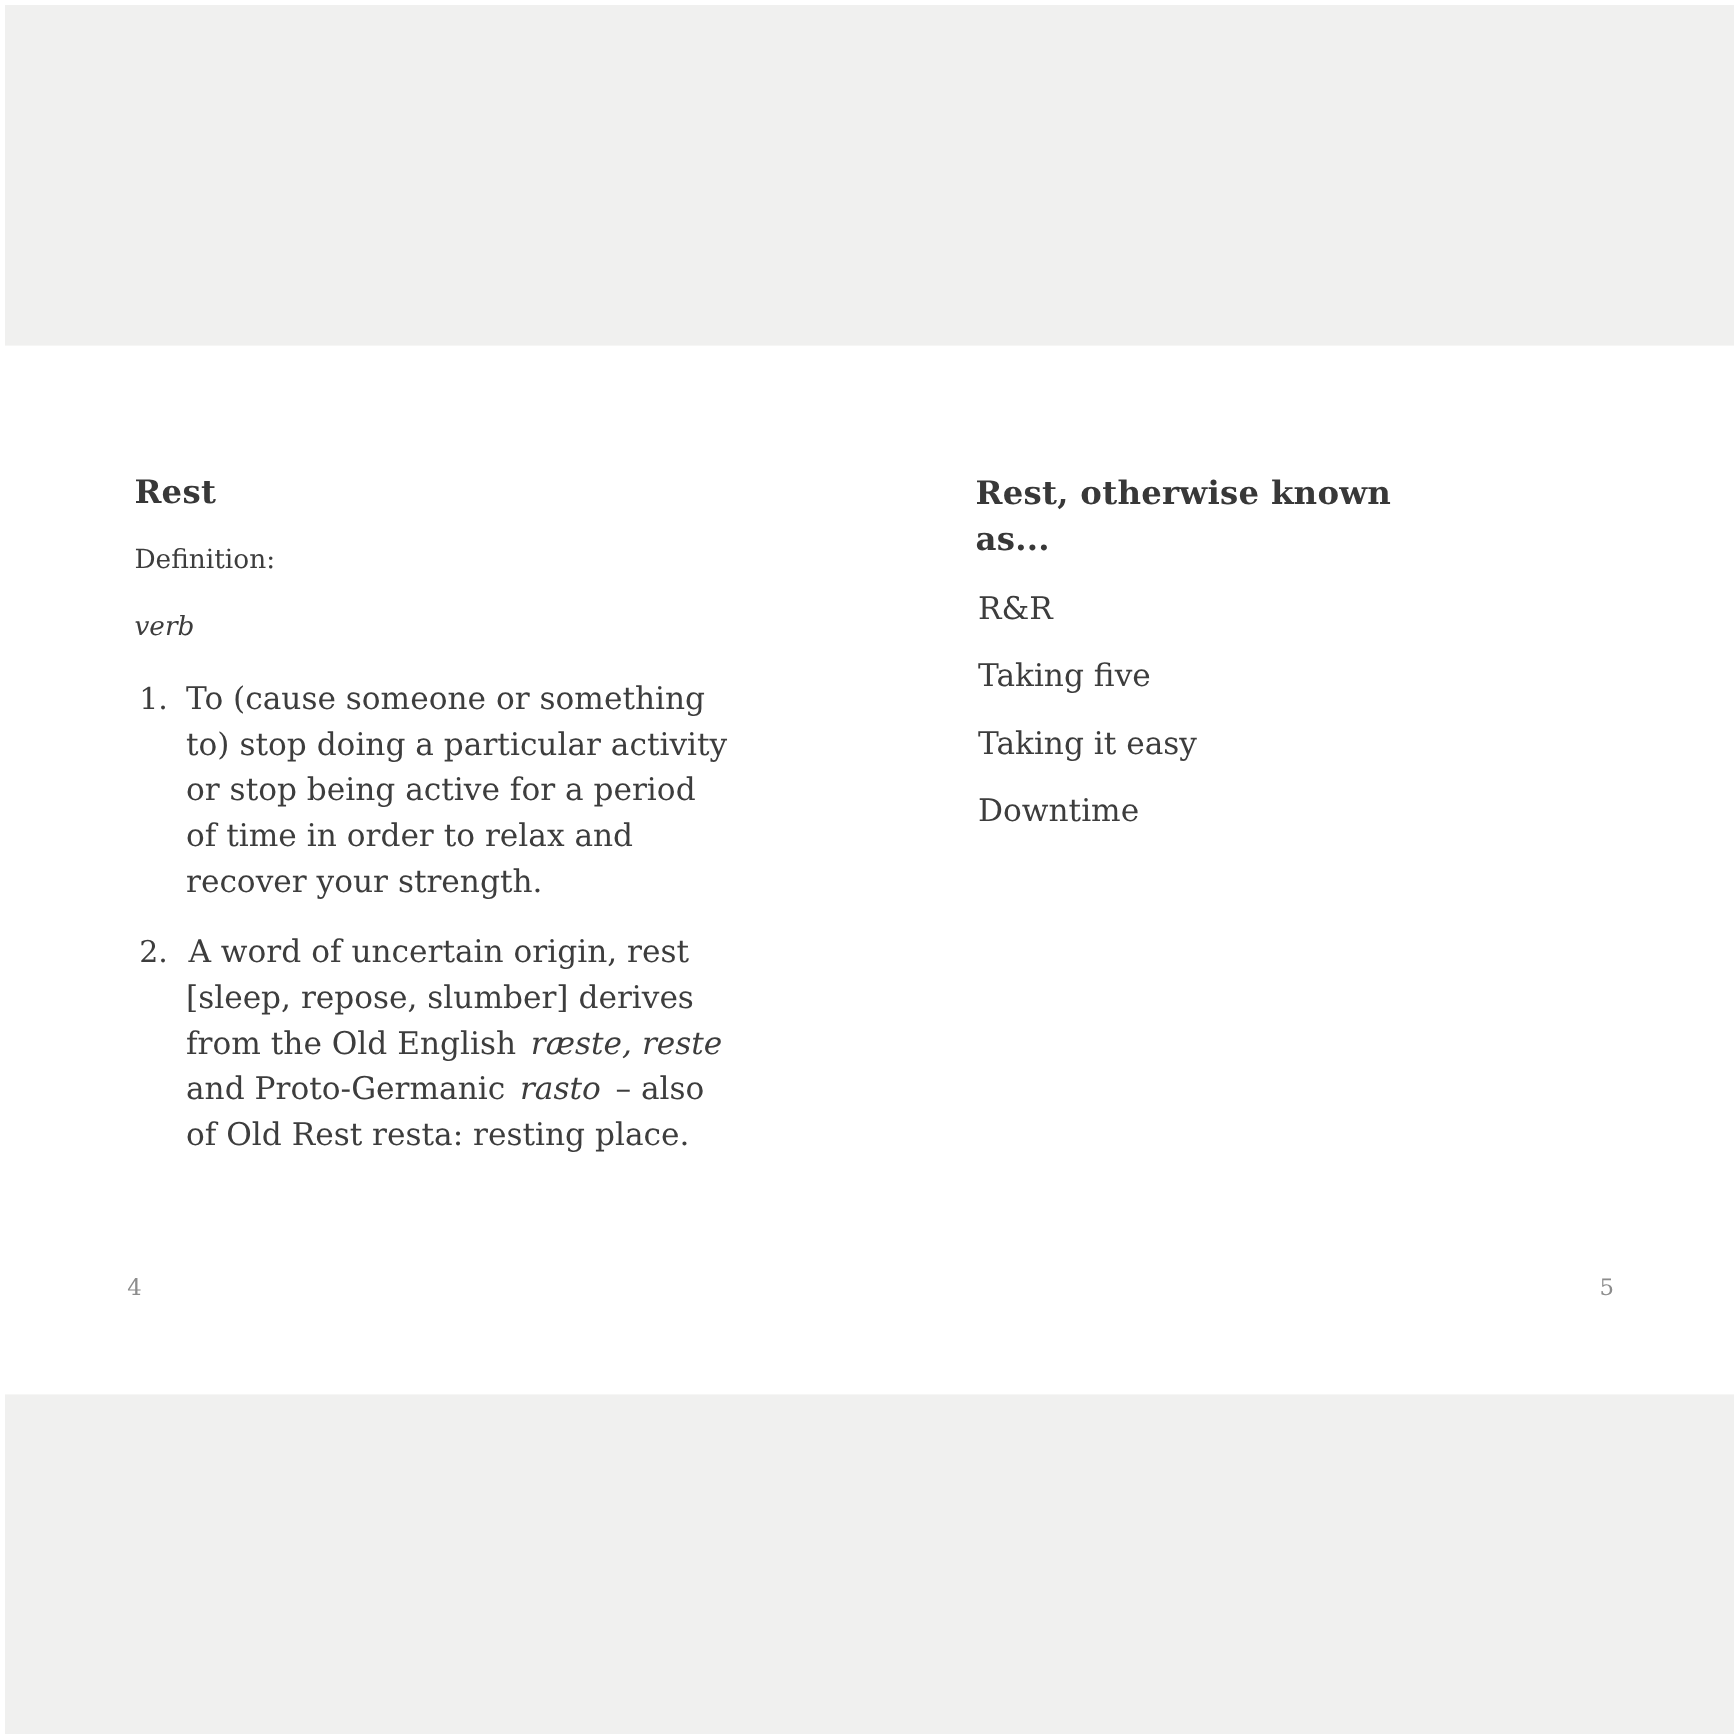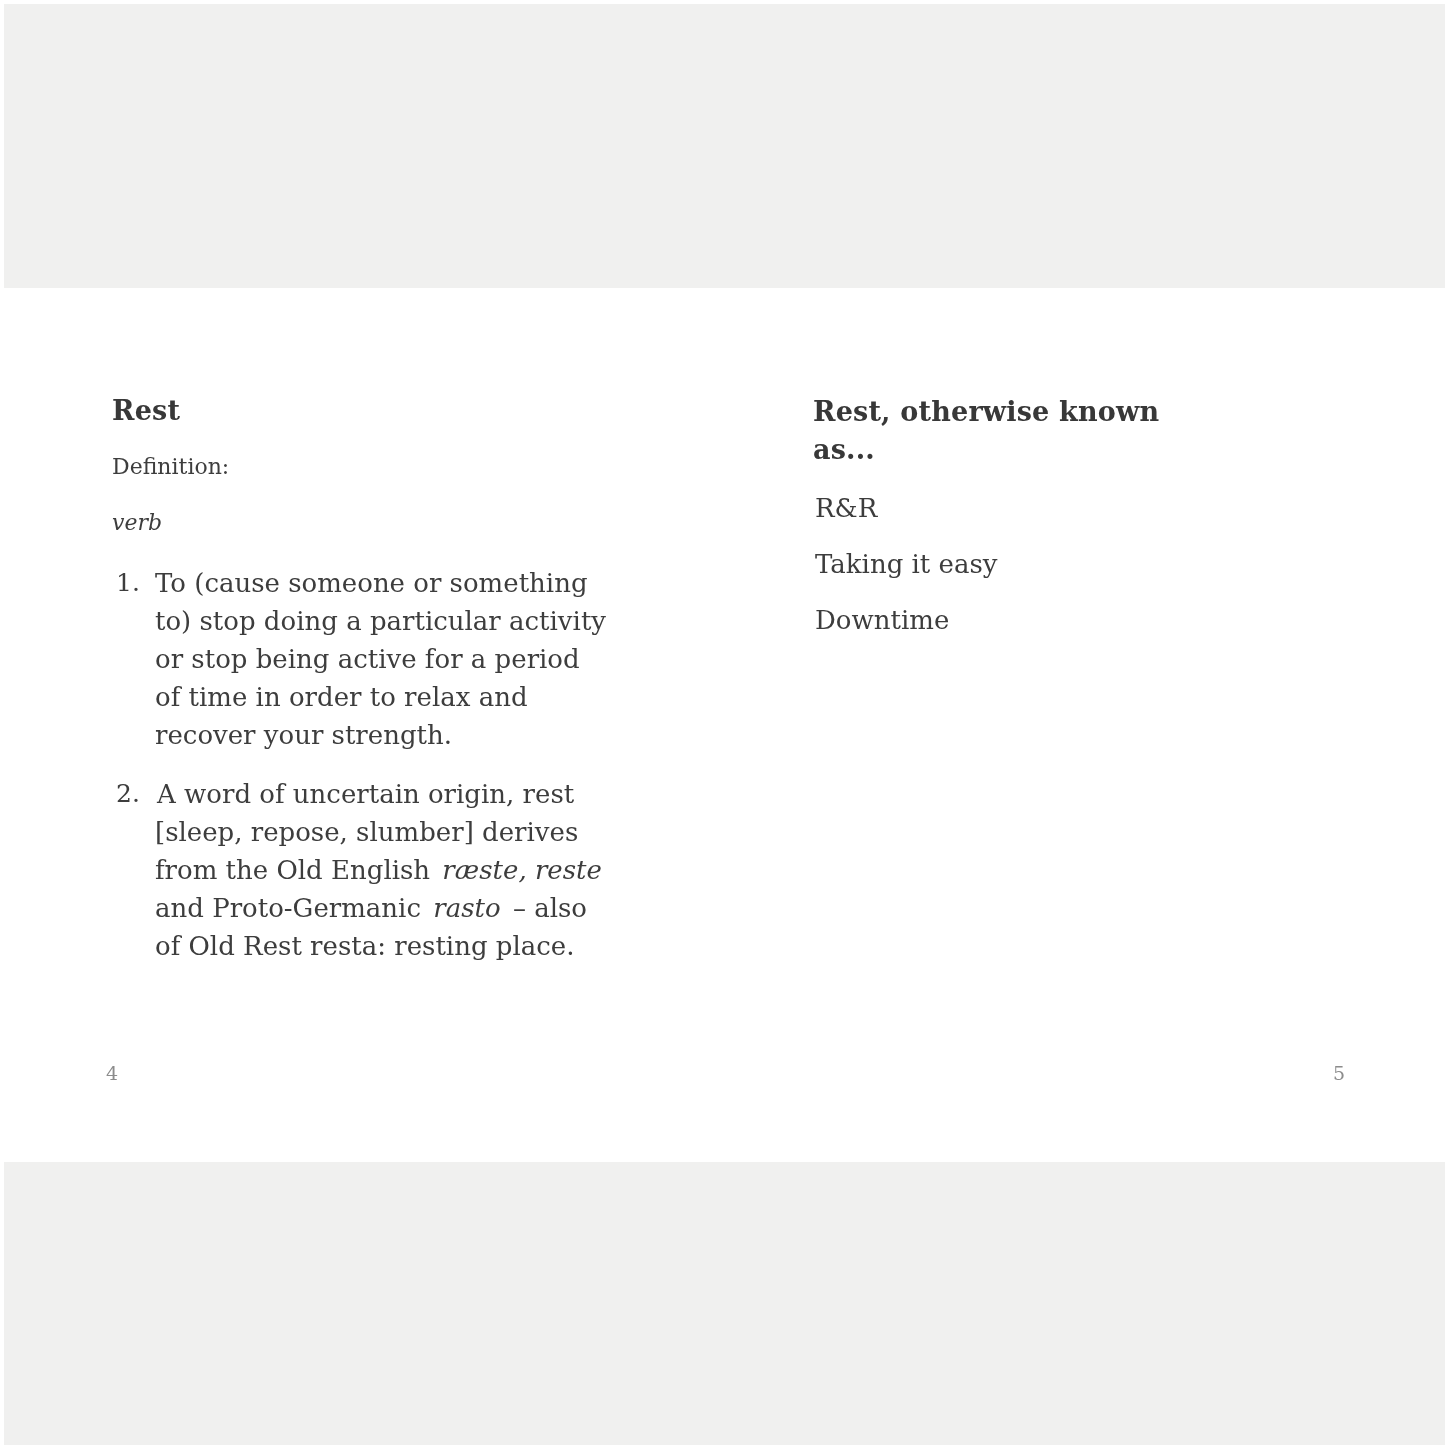--- a/index.html
+++ b/index.html
@@ -96,20 +96,21 @@
         <span class="def-num">2.</span>
         <span class="def-text"><span>A word of uncertain origin, rest [sleep, repose, slumber] derives from the Old English </span><span class="italic">ræste, reste</span><span> and Proto-Germanic </span><span class="italic">rasto</span><span> – also of Old Rest resta: resting place.</span></span>
       </div>
     </div>
   </div>
 
   <div class="page-col right-col">
     <div class="heading">Rest, otherwise known as...</div>
     <div>
       <div class="syn-item">R&amp;R</div>
+      <div class="syn-item">Taking five</div>
       <div class="syn-item">Taking it easy</div>
       <div class="syn-item">Downtime</div>
     </div>
   </div>
 
   <div class="page-num page-num-left">4</div>
   <div class="page-num page-num-right">5</div>
 
 </div>
 

